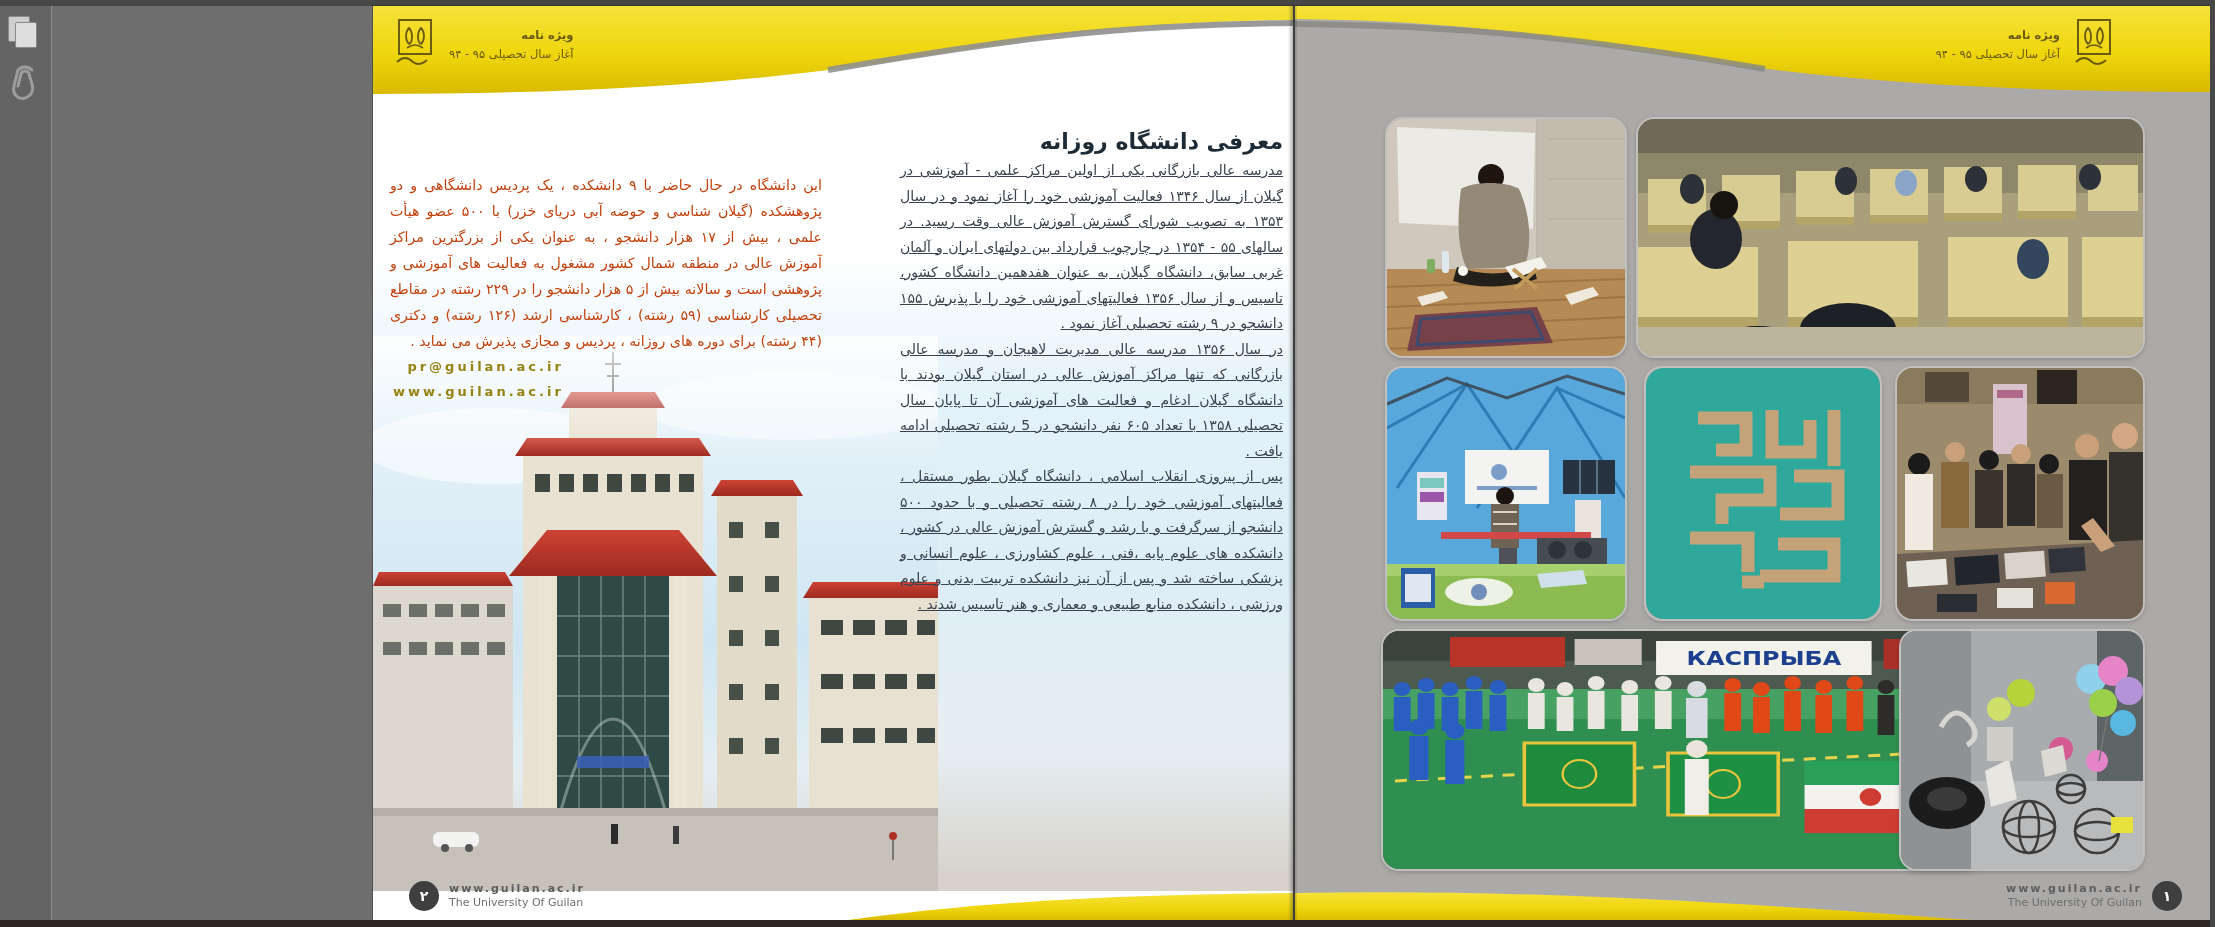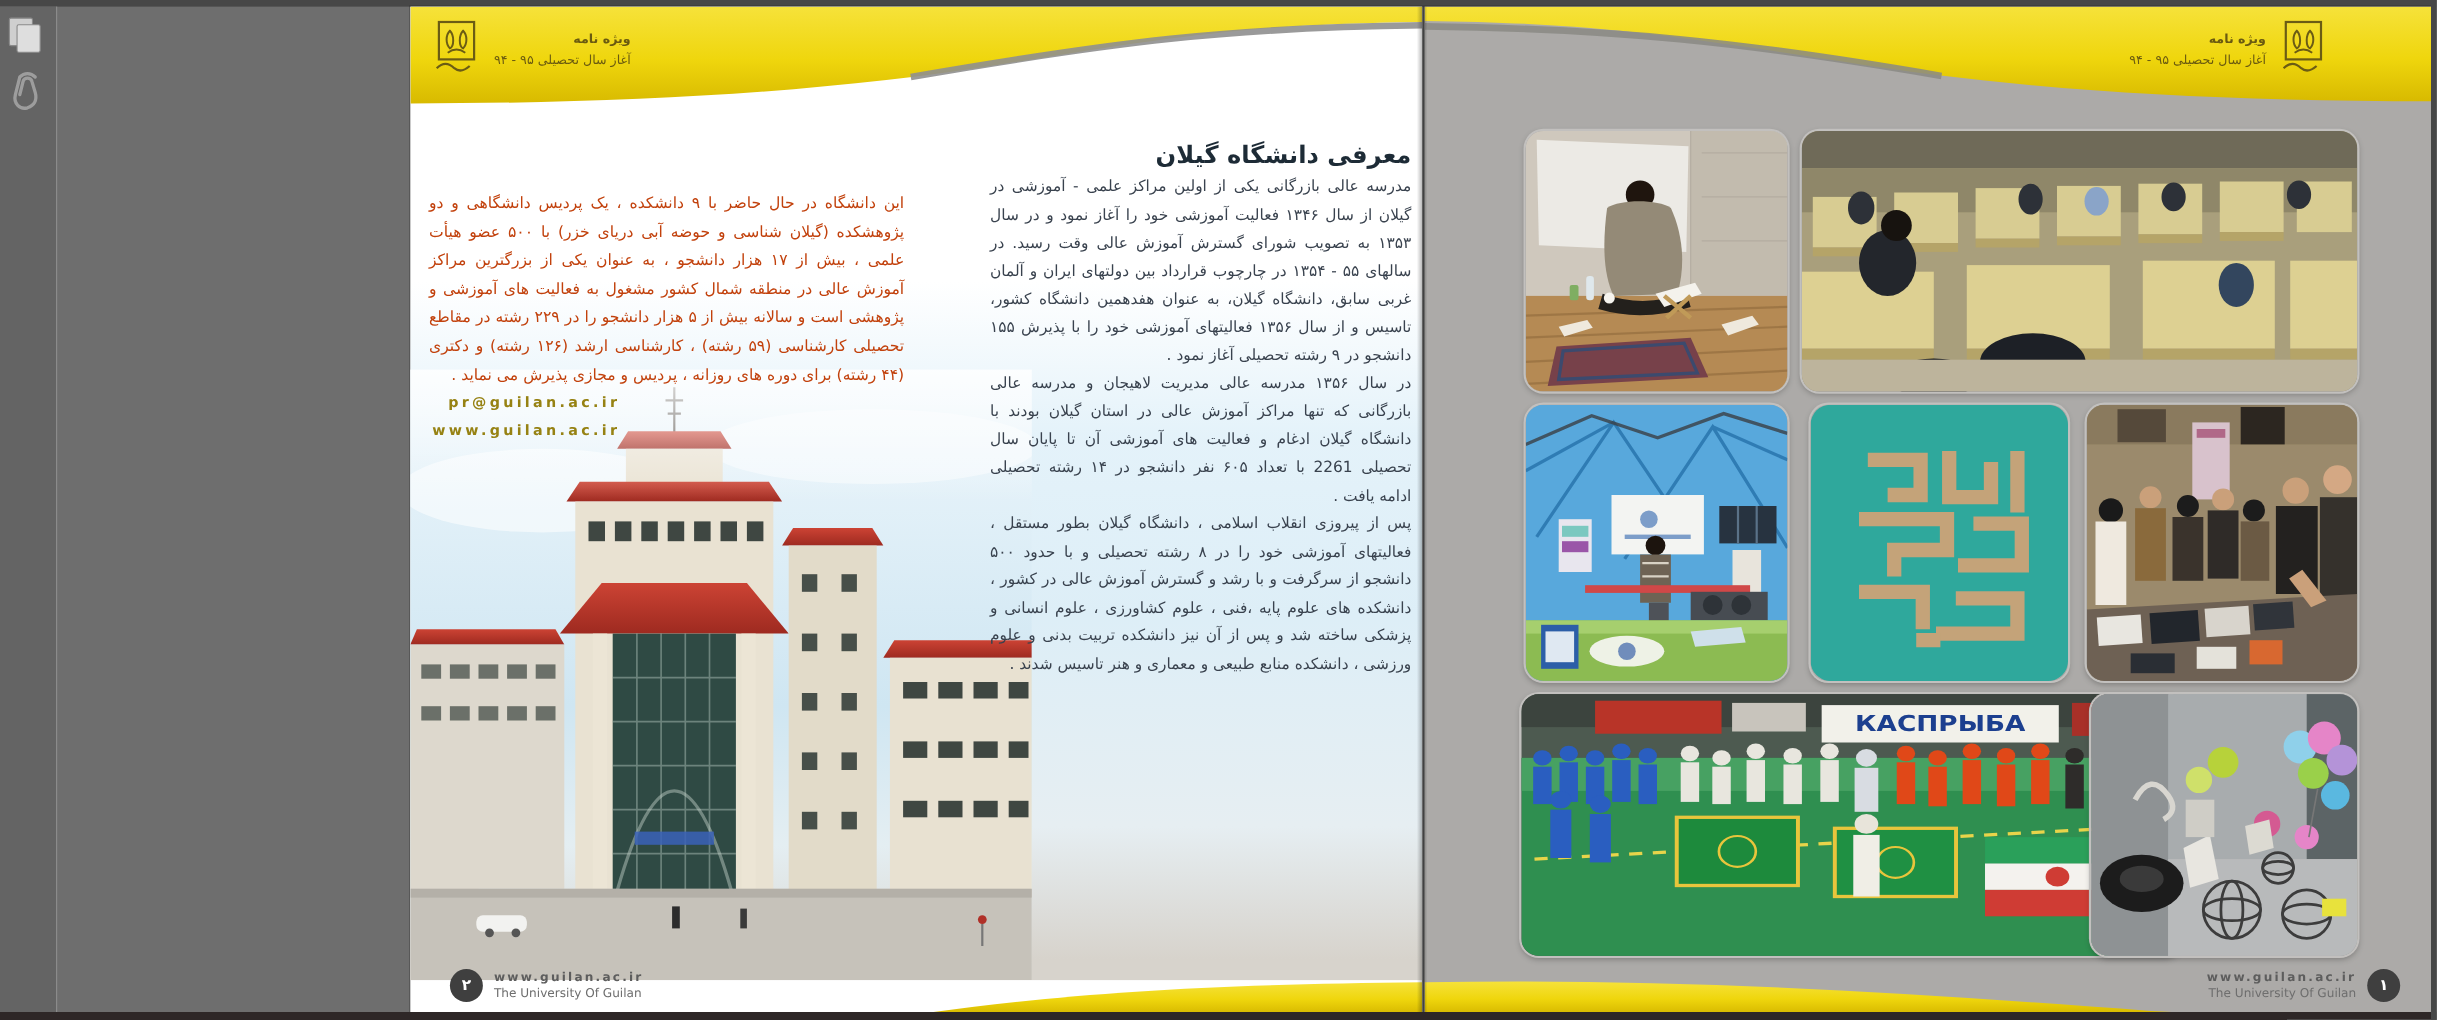--- a/index.html
+++ b/index.html
@@ -28,21 +28,21 @@
   
   .badge{position:absolute;top:12px;display:flex;gap:14px;align-items:flex-start;color:#6a5a10;}
   .badge .txt{direction:rtl;text-align:right;font-size:11.5px;line-height:19px;padding-top:8px;}
   .badge .l1{font-weight:bold;}
   .logo-box{width:40px;height:52px;position:relative;}
   
   .fa{direction:rtl;font-family:"DejaVu Sans",sans-serif;}
   .title{position:absolute;right:10px;top:108px;width:420px;text-align:right;
          font-size:22px;font-weight:bold;color:#1d2b36;}
   .col-right{position:absolute;right:10px;top:152px;width:383px;font-size:14px;line-height:25.5px;
-             color:#39424e;text-align:justify;}
+             color:#39424e;text-align:justify;text-decoration:underline;}
   .col-right p{margin:0;}
   .col-left{position:absolute;left:17px;top:166px;width:432px;font-size:14.2px;line-height:26px;
             color:#c2410c;text-align:justify;}
   .links{position:absolute;left:20px;top:348px;font-size:13px;font-weight:bold;color:#968213;
          letter-spacing:3px;line-height:25px;direction:ltr;}
   .links .lnk{display:block;cursor:pointer;text-align:right;}
   
   .sky-wash{position:absolute;left:0;top:250px;width:920px;height:635px;
       background:linear-gradient(180deg,rgba(219,238,248,0) 0%,rgba(219,238,248,.75) 22%,#ddeef7 48%,#e6eef2 78%,#d7d3cc 97%);}
   .building-wrap{position:absolute;left:0;top:330px;width:565px;height:555px;}
@@ -217,24 +217,24 @@
           <path d="M12,30 q8,-6 16,0" fill="none" stroke="#6b5c14" stroke-width="1.6"></path>
           <path d="M2,44 q8,-8 16,0 q6,5 14,-2" fill="none" stroke="#6b5c14" stroke-width="2"></path>
         </svg>
       </div>
       <div class="txt fa">
         <div class="l1">ویژه نامه</div>
         <div class="l2">آغاز سال تحصیلی ۹۵ - ۹۴</div>
       </div>
     </div>
 
-    <h1 class="title fa">معرفی دانشگاه گیلان</h1>
+    <h1 class="title fa">معرفی دانشگاه روزانه</h1>
     <div class="col-right fa">
       <p>مدرسه عالی بازرگانی یکی از اولین مراکز علمی - آموزشی در گیلان از سال ۱۳۴۶ فعالیت آموزشی خود را آغاز نمود و در سال ۱۳۵۳ به تصویب شورای گسترش آموزش عالی وقت رسید. در سالهای ۵۵ - ۱۳۵۴ در چارچوب قرارداد بین دولتهای ایران و آلمان غربی سابق، دانشگاه گیلان، به عنوان هفدهمین دانشگاه کشور، تاسیس و از سال ۱۳۵۶ فعالیتهای آموزشی خود را با پذیرش ۱۵۵ دانشجو در ۹ رشته تحصیلی آغاز نمود .</p>
-      <p>در سال ۱۳۵۶ مدرسه عالی مدیریت لاهیجان و مدرسه عالی بازرگانی که تنها مراکز آموزش عالی در استان گیلان بودند با دانشگاه گیلان ادغام و فعالیت های آموزشی آن تا پایان سال تحصیلی 2261 با تعداد ۶۰۵ نفر دانشجو در ۱۴ رشته تحصیلی ادامه یافت .</p>
+      <p>در سال ۱۳۵۶ مدرسه عالی مدیریت لاهیجان و مدرسه عالی بازرگانی که تنها مراکز آموزش عالی در استان گیلان بودند با دانشگاه گیلان ادغام و فعالیت های آموزشی آن تا پایان سال تحصیلی ۱۳۵۸ با تعداد ۶۰۵ نفر دانشجو در 5 رشته تحصیلی ادامه یافت .</p>
       <p>پس از پیروزی انقلاب اسلامی ، دانشگاه گیلان بطور مستقل ، فعالیتهای آموزشی خود را در ۸ رشته تحصیلی و با حدود ۵۰۰ دانشجو از سرگرفت و با رشد و گسترش آموزش عالی در کشور ، دانشکده های علوم پایه ،فنی ، علوم کشاورزی ، علوم انسانی و پزشکی ساخته شد و پس از آن نیز دانشکده تربیت بدنی و علوم ورزشی ، دانشکده منابع طبیعی و معماری و هنر تاسیس شدند .</p>
     </div>
     <div class="col-left fa">
       <p style="margin:0">این دانشگاه در حال حاضر با ۹ دانشکده ، یک پردیس دانشگاهی و دو پژوهشکده (گیلان شناسی و حوضه آبی دریای خزر) با ۵۰۰ عضو هیأت علمی ، بیش از ۱۷ هزار دانشجو ، به عنوان یکی از بزرگترین مراکز آموزش عالی در منطقه شمال کشور مشغول به فعالیت های آموزشی و پژوهشی است و سالانه بیش از ۵ هزار دانشجو را در ۲۲۹ رشته در مقاطع تحصیلی کارشناسی (۵۹ رشته) ، کارشناسی ارشد (۱۲۶ رشته) و دکتری (۴۴ رشته) برای دوره های روزانه ، پردیس و مجازی پذیرش می نماید .</p>
     </div>
     <div class="links">
       <span class="lnk">pr@guilan.ac.ir</span>
       <span class="lnk">www.guilan.ac.ir</span>
     </div>
 

